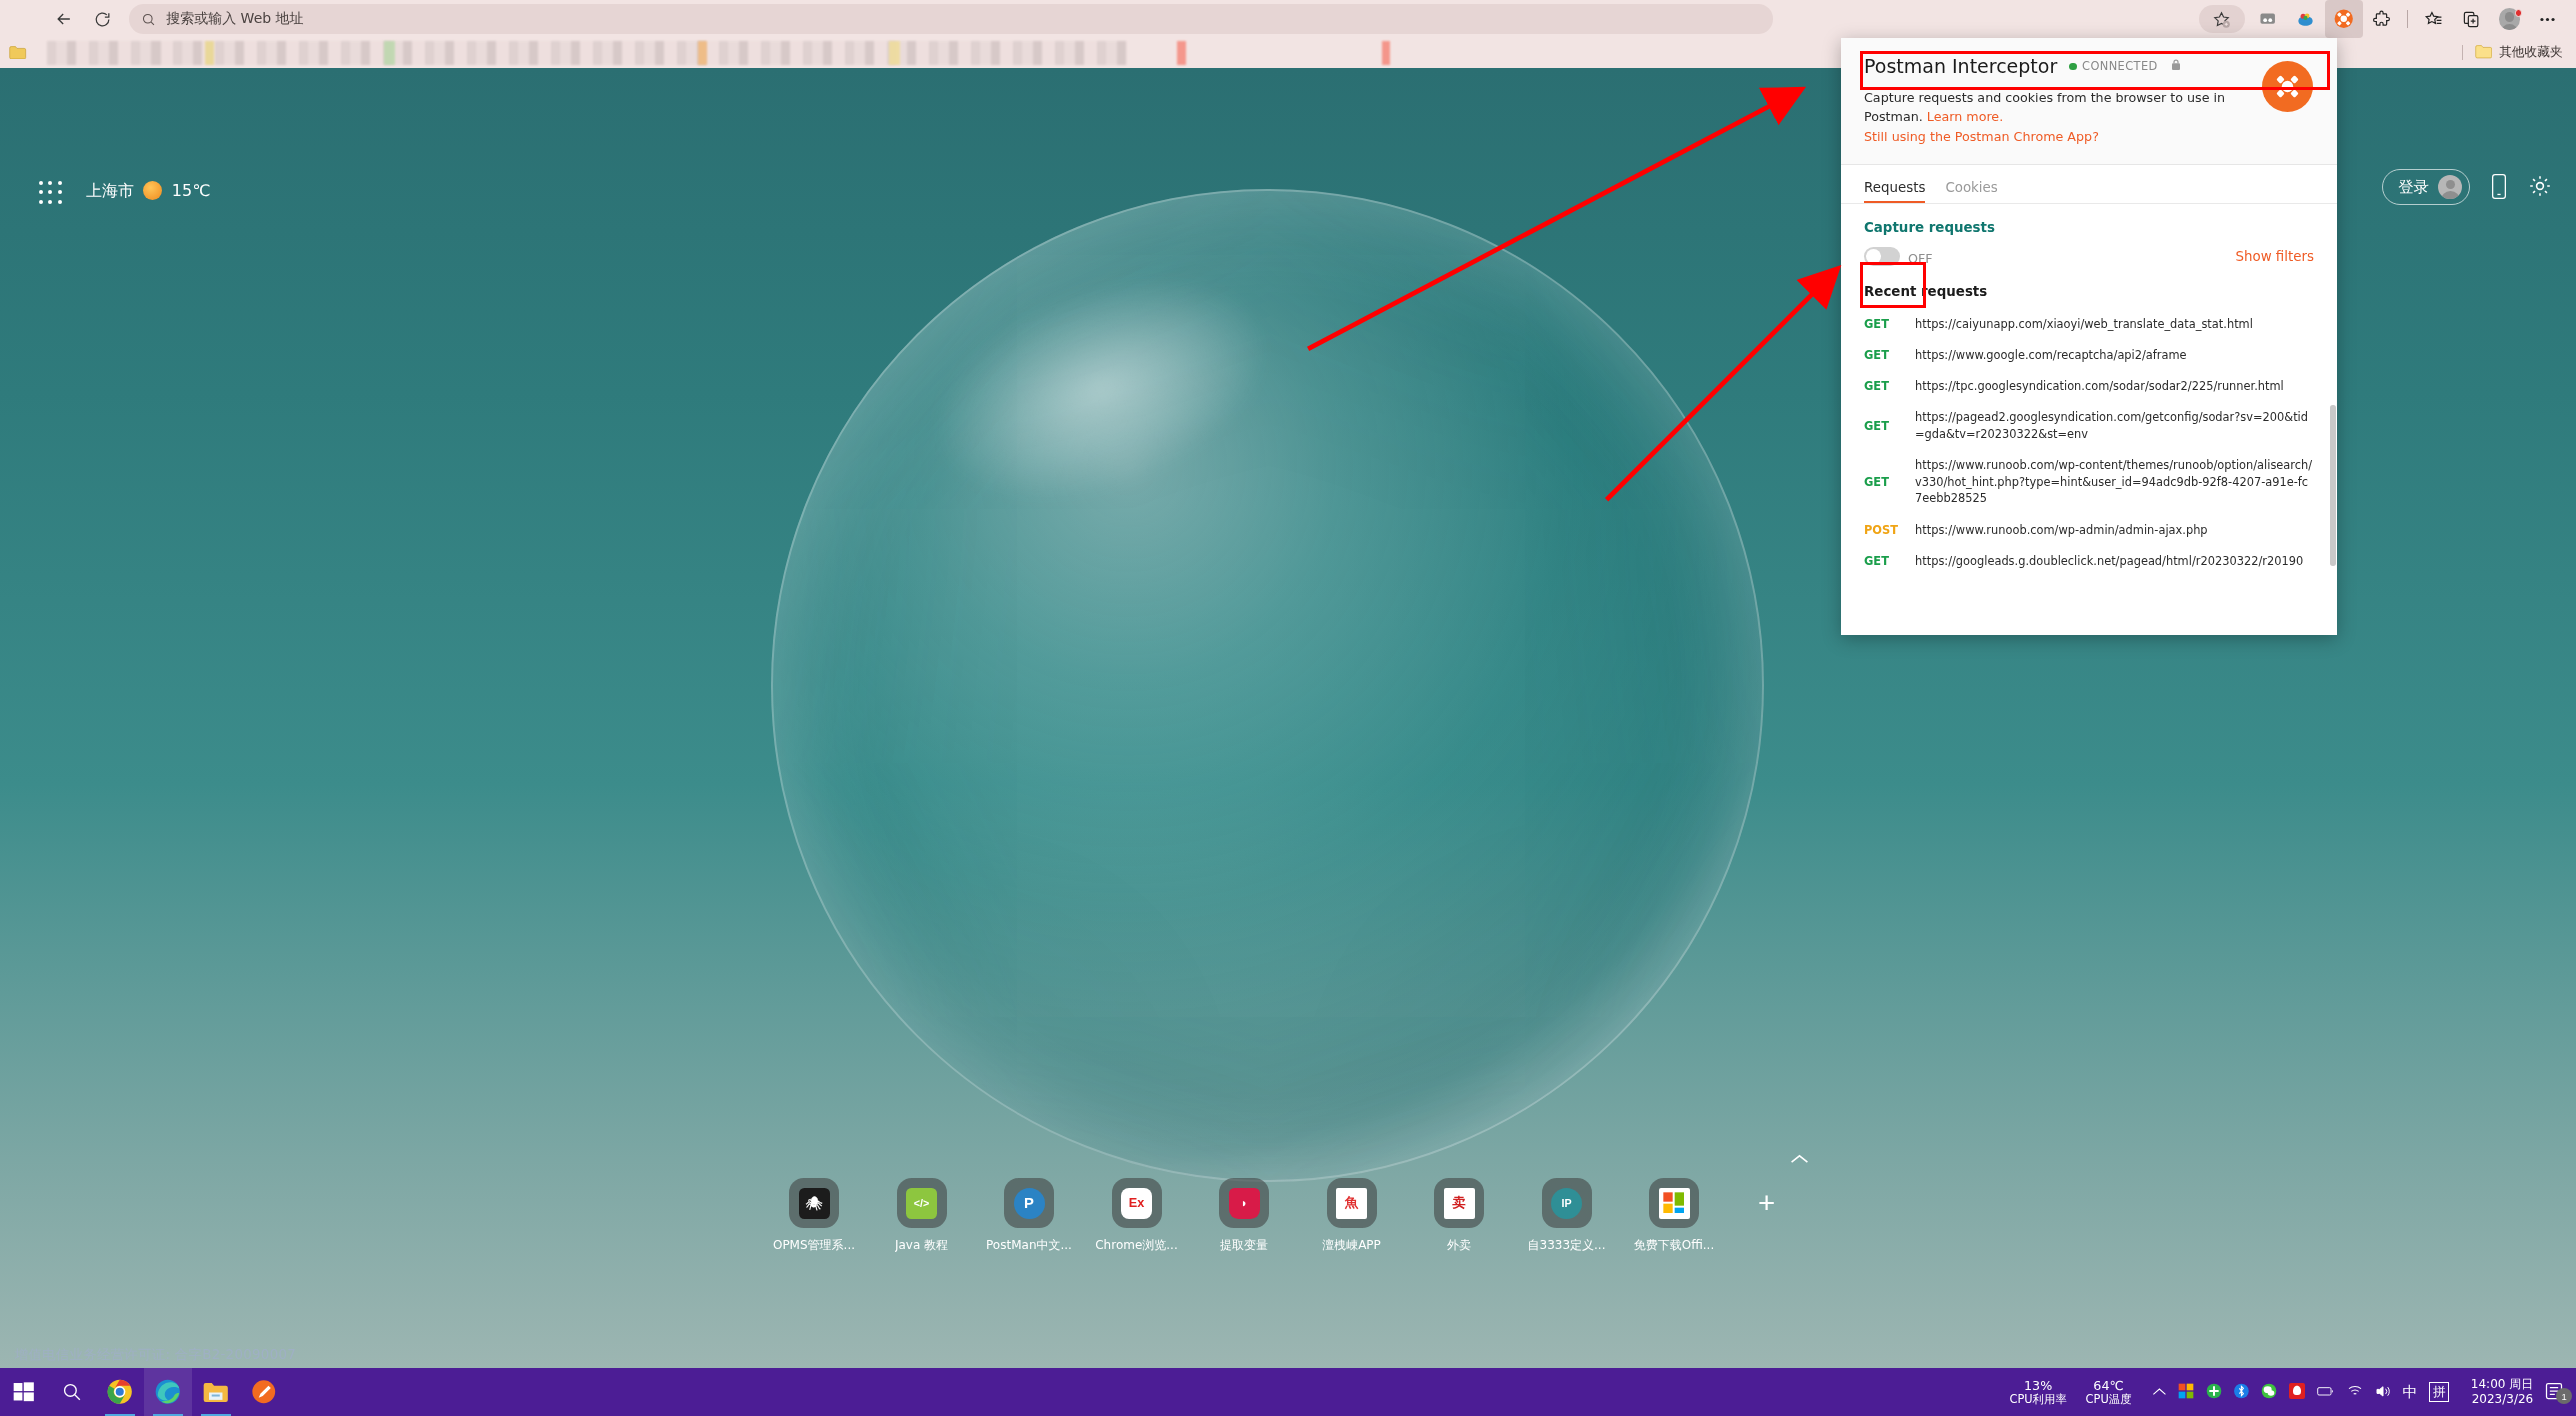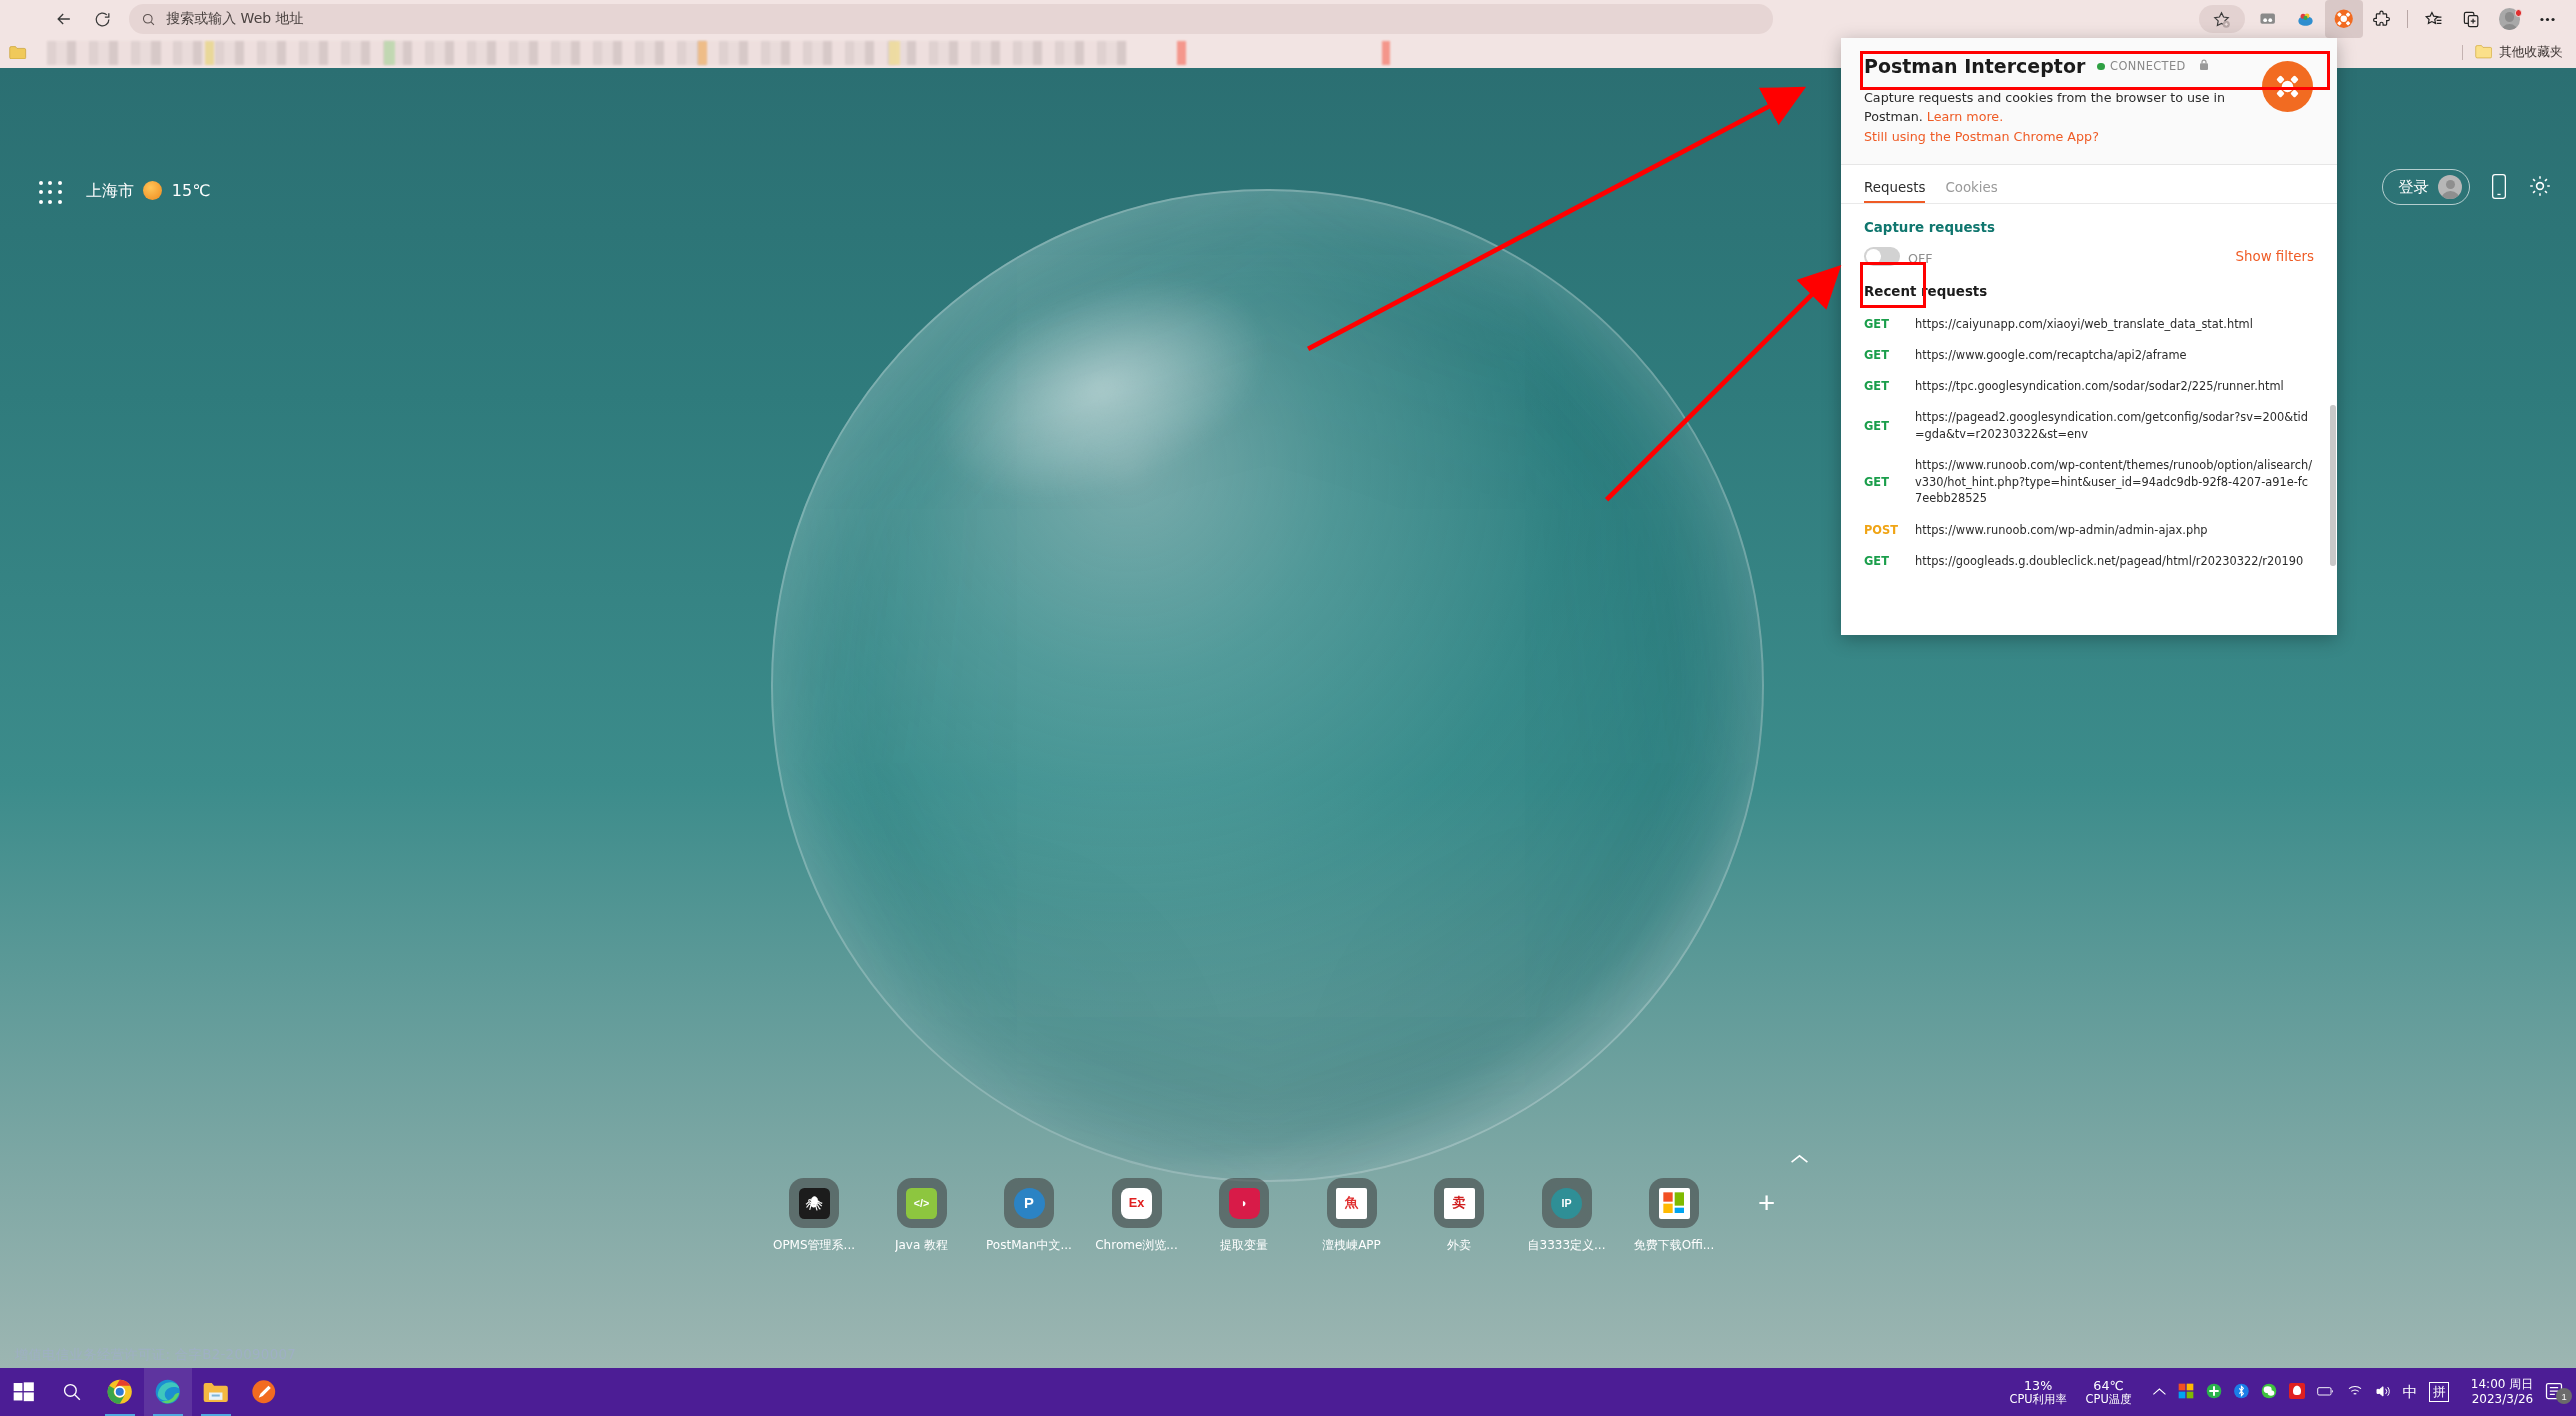--- a/index.html
+++ b/index.html
@@ -155,21 +155,21 @@
   .chevron-up { position:absolute; left:1790px; top:1081px; color:#fff; font-size:17.4px; }
 
   
   .popup {
     position:absolute; left:1841px; top:38px; width:496px; height:597px;
     background:#fff; box-shadow: 0 4px 17.4px rgba(0,0,0,.28);
     overflow:hidden; font-family:"DejaVu Sans", sans-serif;
   }
   .pp-head { background:#fafafa; padding: 17.4px 23px 20px 23px; border-bottom:0.7px solid #e6e6e6; position:relative; }
   .pp-title-row { display:flex; align-items:center; gap:12px; }
-  .pp-title { font-size:19px; font-weight:bold; color:#1b1b1b; }
+  .pp-title { font-size:19px; font-weight:normal; color:#1b1b1b; }
   .pp-status { display:flex; align-items:center; gap:5.4px; font-size:11.4px; color:#888; letter-spacing:0.4px; }
   .pp-dot { width:7.4px; height:7.4px; border-radius:50%; background:#2ea043; }
   .pp-desc { margin-top:10.7px; font-size:12.7px; line-height:1.5; color:#2b2b2b; max-width:362px;}
   .pp-link { color:#ef5b25; }
   .pp-chrome { margin-top:2.7px; font-size:12.7px; color:#ef5b25; }
   .pp-logo {
     position:absolute; right:24px; top:23px; width:51px; height:51px; border-radius:50%;
     background:#f26b21; display:flex; align-items:center; justify-content:center;
   }
 

